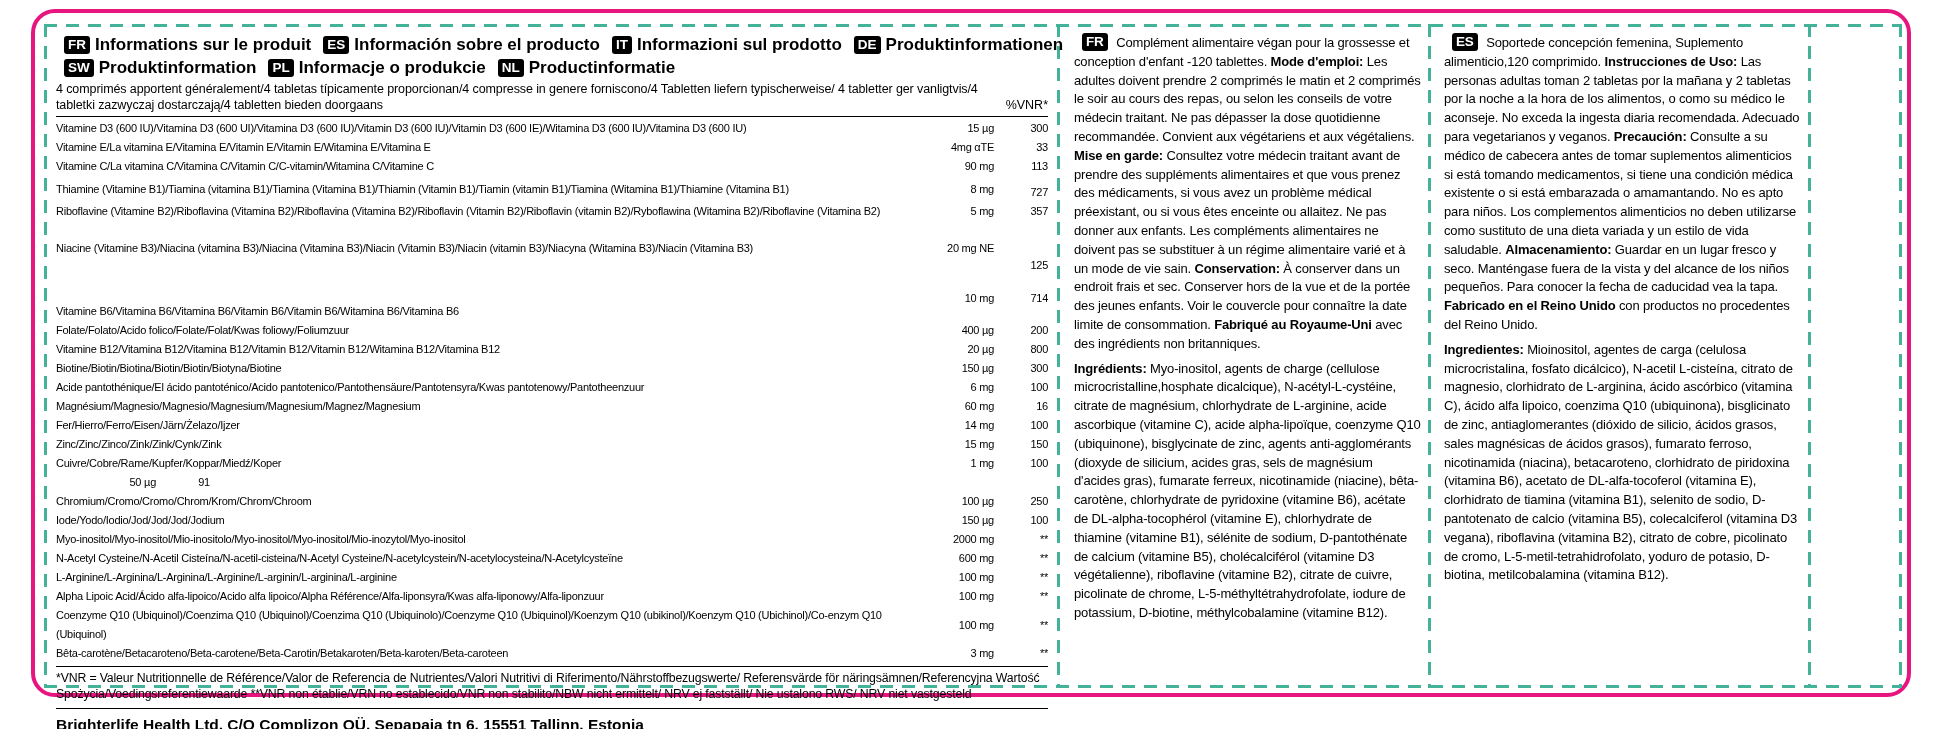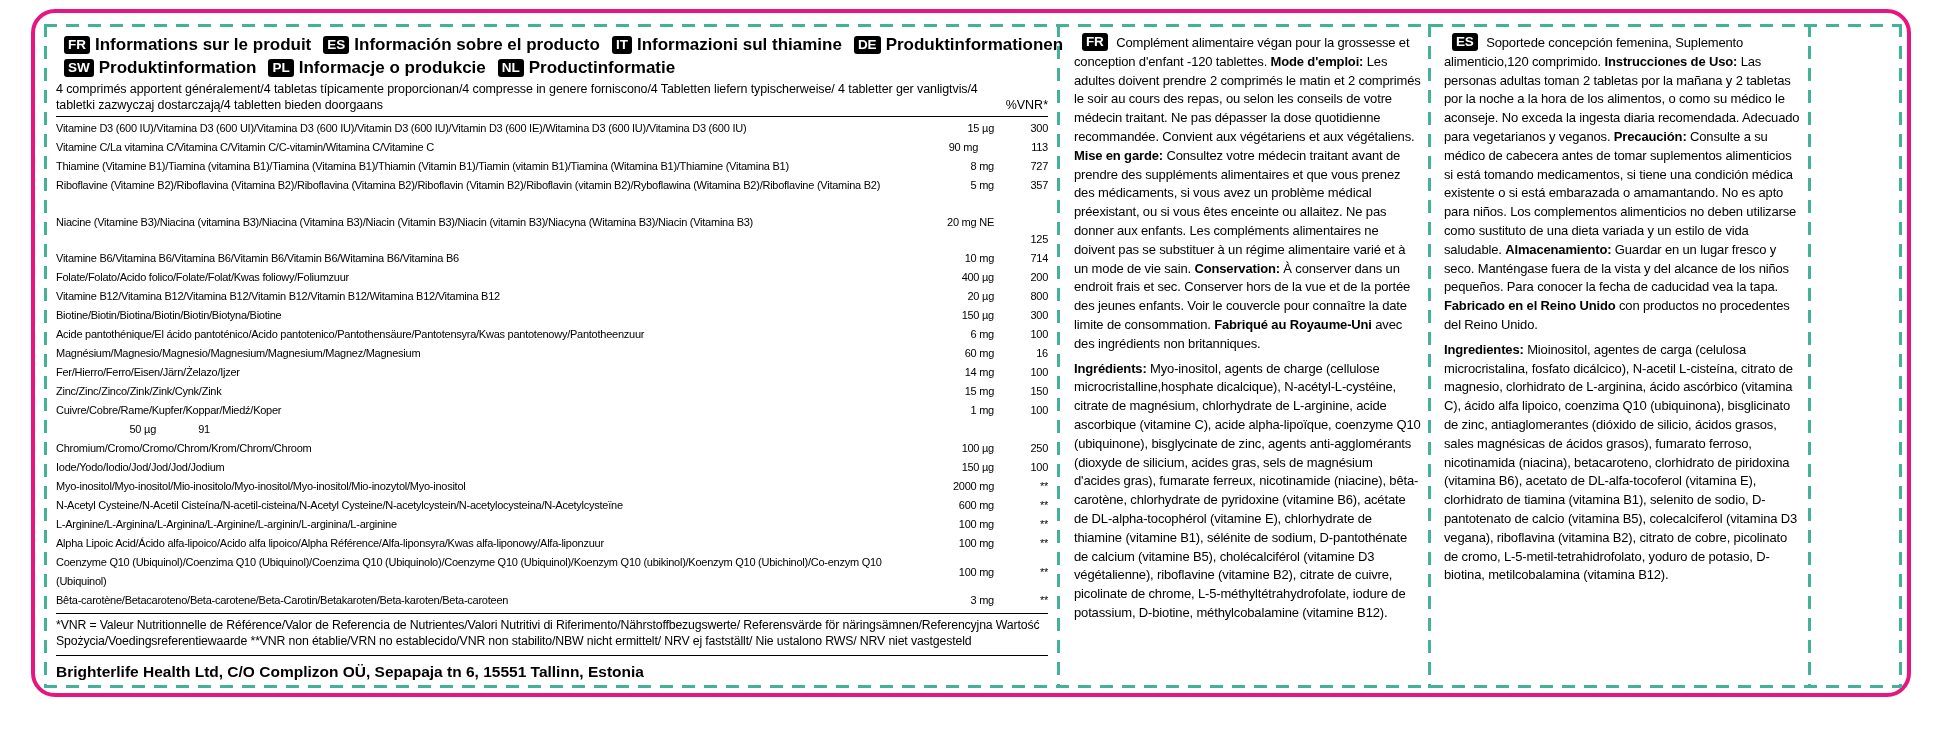--- a/index.html
+++ b/index.html
@@ -69,55 +69,60 @@
 
   <div class="dash-h dash-top"></div>
   <div class="dash-h dash-bottom"></div>
   <div class="dash-v dash-left"></div>
   <div class="dash-v dash-right"></div>
   <div class="dash-v sep1"></div>
   <div class="dash-v sep2"></div>
   <div class="dash-v sep3"></div>
 
   <div class="facts-col">
-    <div class="hdr-line"><span class="lang-badge">FR</span><span class="hdr-text">Informations sur le produit</span><span class="lang-badge">ES</span><span class="hdr-text">Información sobre el producto</span><span class="lang-badge">IT</span><span class="hdr-text">Informazioni sul thiamine</span><span class="lang-badge">DE</span><span class="hdr-text">Produktinformationen</span></div>
+    <div class="hdr-line"><span class="lang-badge">FR</span><span class="hdr-text">Informations sur le produit</span><span class="lang-badge">ES</span><span class="hdr-text">Información sobre el producto</span><span class="lang-badge">IT</span><span class="hdr-text">Informazioni sul prodotto</span><span class="lang-badge">DE</span><span class="hdr-text">Produktinformationen</span></div>
     <div class="hdr-line"><span class="lang-badge">SW</span><span class="hdr-text">Produktinformation</span><span class="lang-badge">PL</span><span class="hdr-text">Informacje o produkcie</span><span class="lang-badge">NL</span><span class="hdr-text">Productinformatie</span></div>
     <div class="intro-row">
       <div class="intro-text">4 comprimés apportent généralement/4 tabletas típicamente proporcionan/4 compresse in genere forniscono/4 Tabletten liefern typischerweise/ 4 tabletter ger vanligtvis/4 tabletki zazwyczaj dostarczają/4 tabletten bieden doorgaans</div>
       <div class="vnr-head">%VNR*</div>
     </div>
     <hr class="rule">
     <div class="trows">
         <div class="trow">
           <span class="nm" style="display: block;">Vitamine D3 (600 IU)/Vitamina D3 (600 UI)/Vitamina D3 (600 IU)/Vitamin D3 (600 IU)/Vitamin D3 (600 IE)/Witamina D3 (600 IU)/Vitamina D3 (600 IU)</span>
           <span class="amt" style="display: block;">15 µg</span>
           <span class="vnr" style="display: block;">300</span>
         </div>
         <div class="trow">
+          <span class="nm" style="display: block;">Vitamine E/La vitamina E/Vitamina E/Vitamin E/Vitamin E/Witamina E/Vitamina E</span>
+          <span class="amt" style="display: block;">4mg αTE</span>
+          <span class="vnr" style="display: block;">33</span>
+        </div>
+        <div class="trow">
           <span class="nm" style="display: block;">Vitamine C/La vitamina C/Vitamina C/Vitamin C/C-vitamin/Witamina C/Vitamine C</span>
           <span class="amt" style="display: block;">90 mg</span>
-          <span class="vnr" style="display: block; margin-left: 16px;">113</span>
+          <span class="vnr" style="display: block;">113</span>
         </div>
         <div class="trow">
           <span class="nm" style="display: block;">Thiamine (Vitamine B1)/Tiamina (vitamina B1)/Tiamina (Vitamina B1)/Thiamin (Vitamin B1)/Tiamin (vitamin B1)/Tiamina (Witamina B1)/Thiamine (Vitamina B1)</span>
           <span class="amt" style="display: block;">8 mg</span>
-          <span class="vnr" style="display: block;">727</span>
+          <span class="vnr" style="display: block; margin-top: 7px;">727</span>
         </div>
         <div class="trow">
           <span class="nm" style="display: block;">Riboflavine (Vitamine B2)/Riboflavina (Vitamina B2)/Riboflavina (Vitamina B2)/Riboflavin (Vitamin B2)/Riboflavin (vitamin B2)/Ryboflawina (Witamina B2)/Riboflavine (Vitamina B2)</span>
           <span class="amt" style="display: block;">5 mg</span>
           <span class="vnr" style="display: block;">357</span>
         </div>
         <div class="trow">
           <span class="nm" style="display: block;">Niacine (Vitamine B3)/Niacina (vitamina B3)/Niacina (Vitamina B3)/Niacin (Vitamin B3)/Niacin (vitamin B3)/Niacyna (Witamina B3)/Niacin (Vitamina B3)</span>
           <span class="amt" style="display: block;">20 mg NE</span>
           <span class="vnr" style="display: block; margin-top: 35px;">125</span>
         </div>
         <div class="trow">
-          <span class="nm" style="display: block;">Vitamine B6/Vitamina B6/Vitamina B6/Vitamin B6/Vitamin B6/Witamina B6/Vitamina B6</span>
+          <span class="nm" style="display: block; margin-top: 27px;">Vitamine B6/Vitamina B6/Vitamina B6/Vitamin B6/Vitamin B6/Witamina B6/Vitamina B6</span>
           <span class="amt" style="display: block;">10 mg</span>
           <span class="vnr" style="display: block;">714</span>
         </div>
         <div class="trow">
           <span class="nm" style="display: block;">Folate/Folato/Acido folico/Folate/Folat/Kwas foliowy/Foliumzuur</span>
           <span class="amt" style="display: block;">400 µg</span>
           <span class="vnr" style="display: block;">200</span>
         </div>
         <div class="trow">
           <span class="nm" style="display: block;">Vitamine B12/Vitamina B12/Vitamina B12/Vitamin B12/Vitamin B12/Witamina B12/Vitamina B12</span>

